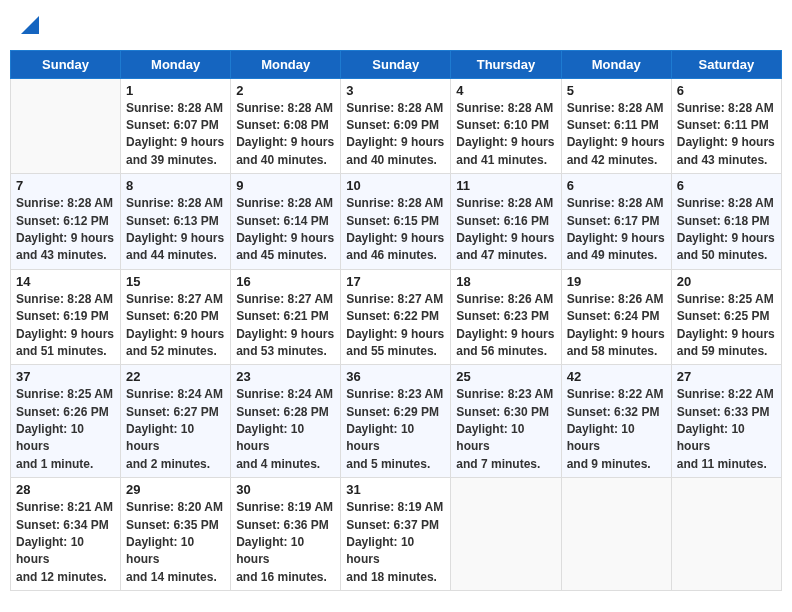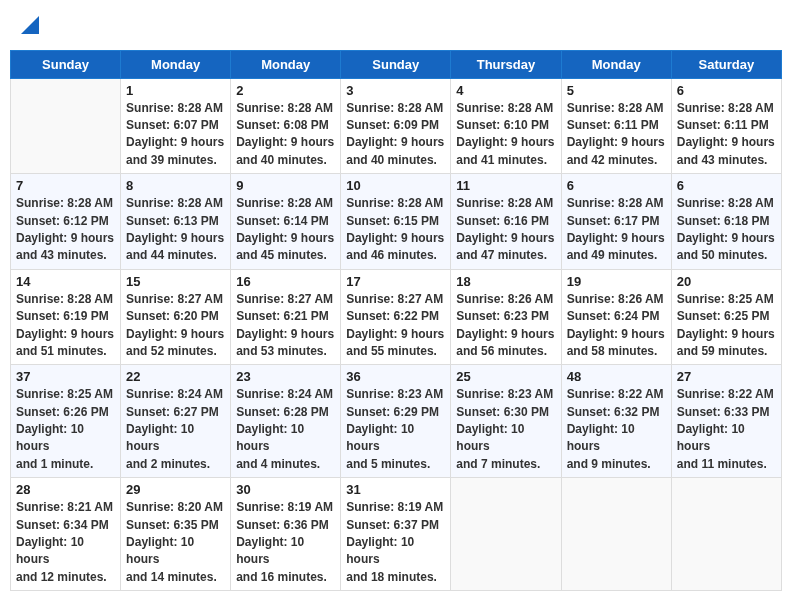--- a/index.html
+++ b/index.html
@@ -222,21 +222,21 @@
         </td>
         <td>
           <div class="day-number">36</div>
           <div class="day-info">Sunrise: 8:23 AM<br>Sunset: 6:29 PM<br>Daylight: 10 hours<br>and 5 minutes.</div>
         </td>
         <td>
           <div class="day-number">25</div>
           <div class="day-info">Sunrise: 8:23 AM<br>Sunset: 6:30 PM<br>Daylight: 10 hours<br>and 7 minutes.</div>
         </td>
         <td>
-          <div class="day-number">48</div>
+          <div class="day-number">42</div>
           <div class="day-info">Sunrise: 8:22 AM<br>Sunset: 6:32 PM<br>Daylight: 10 hours<br>and 9 minutes.</div>
         </td>
         <td>
           <div class="day-number">27</div>
           <div class="day-info">Sunrise: 8:22 AM<br>Sunset: 6:33 PM<br>Daylight: 10 hours<br>and 11 minutes.</div>
         </td>
       </tr>
       <tr>
         <td>
           <div class="day-number">28</div>

